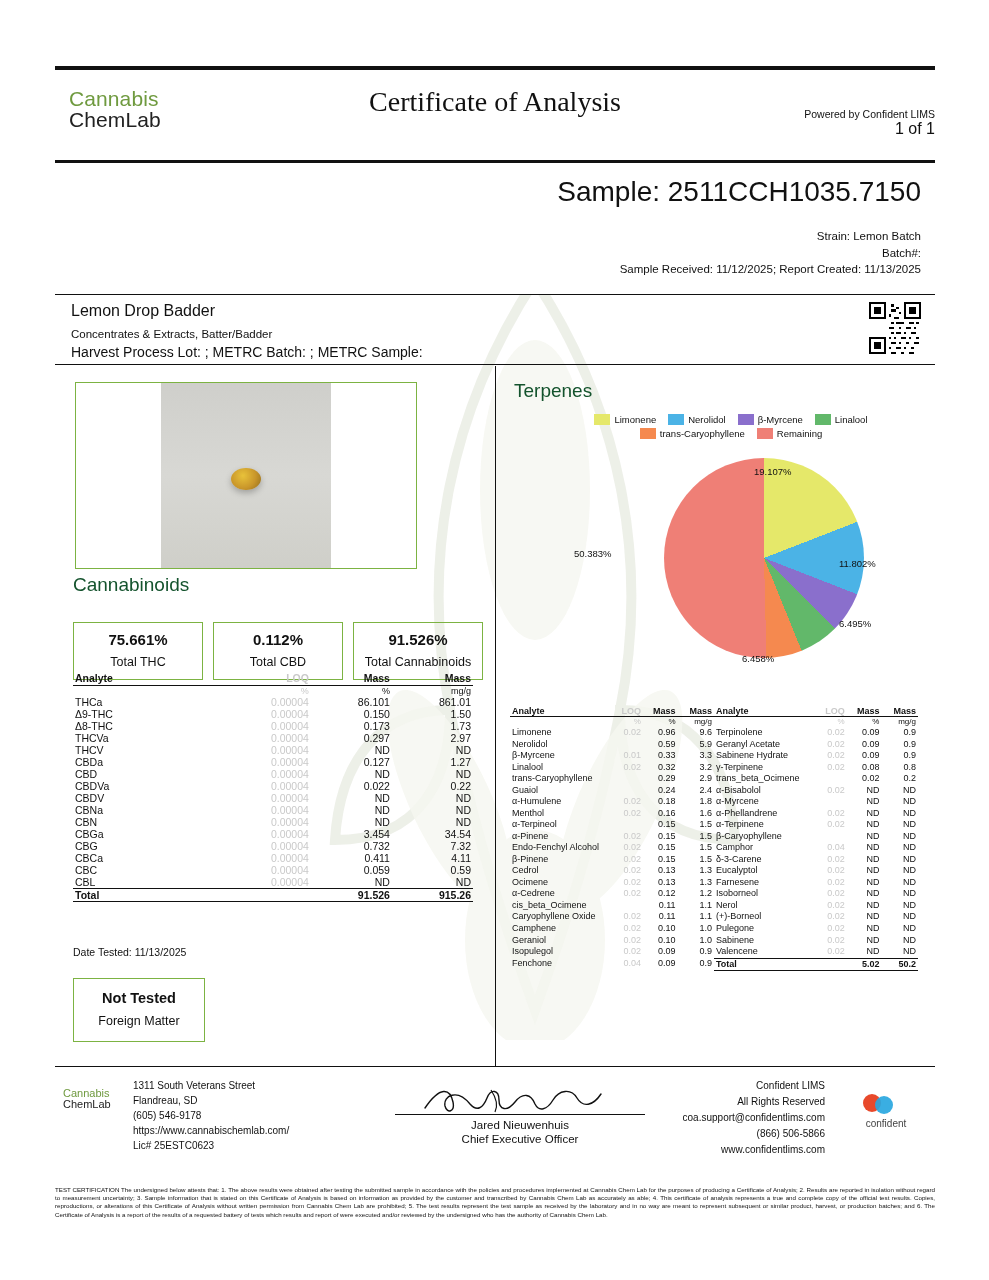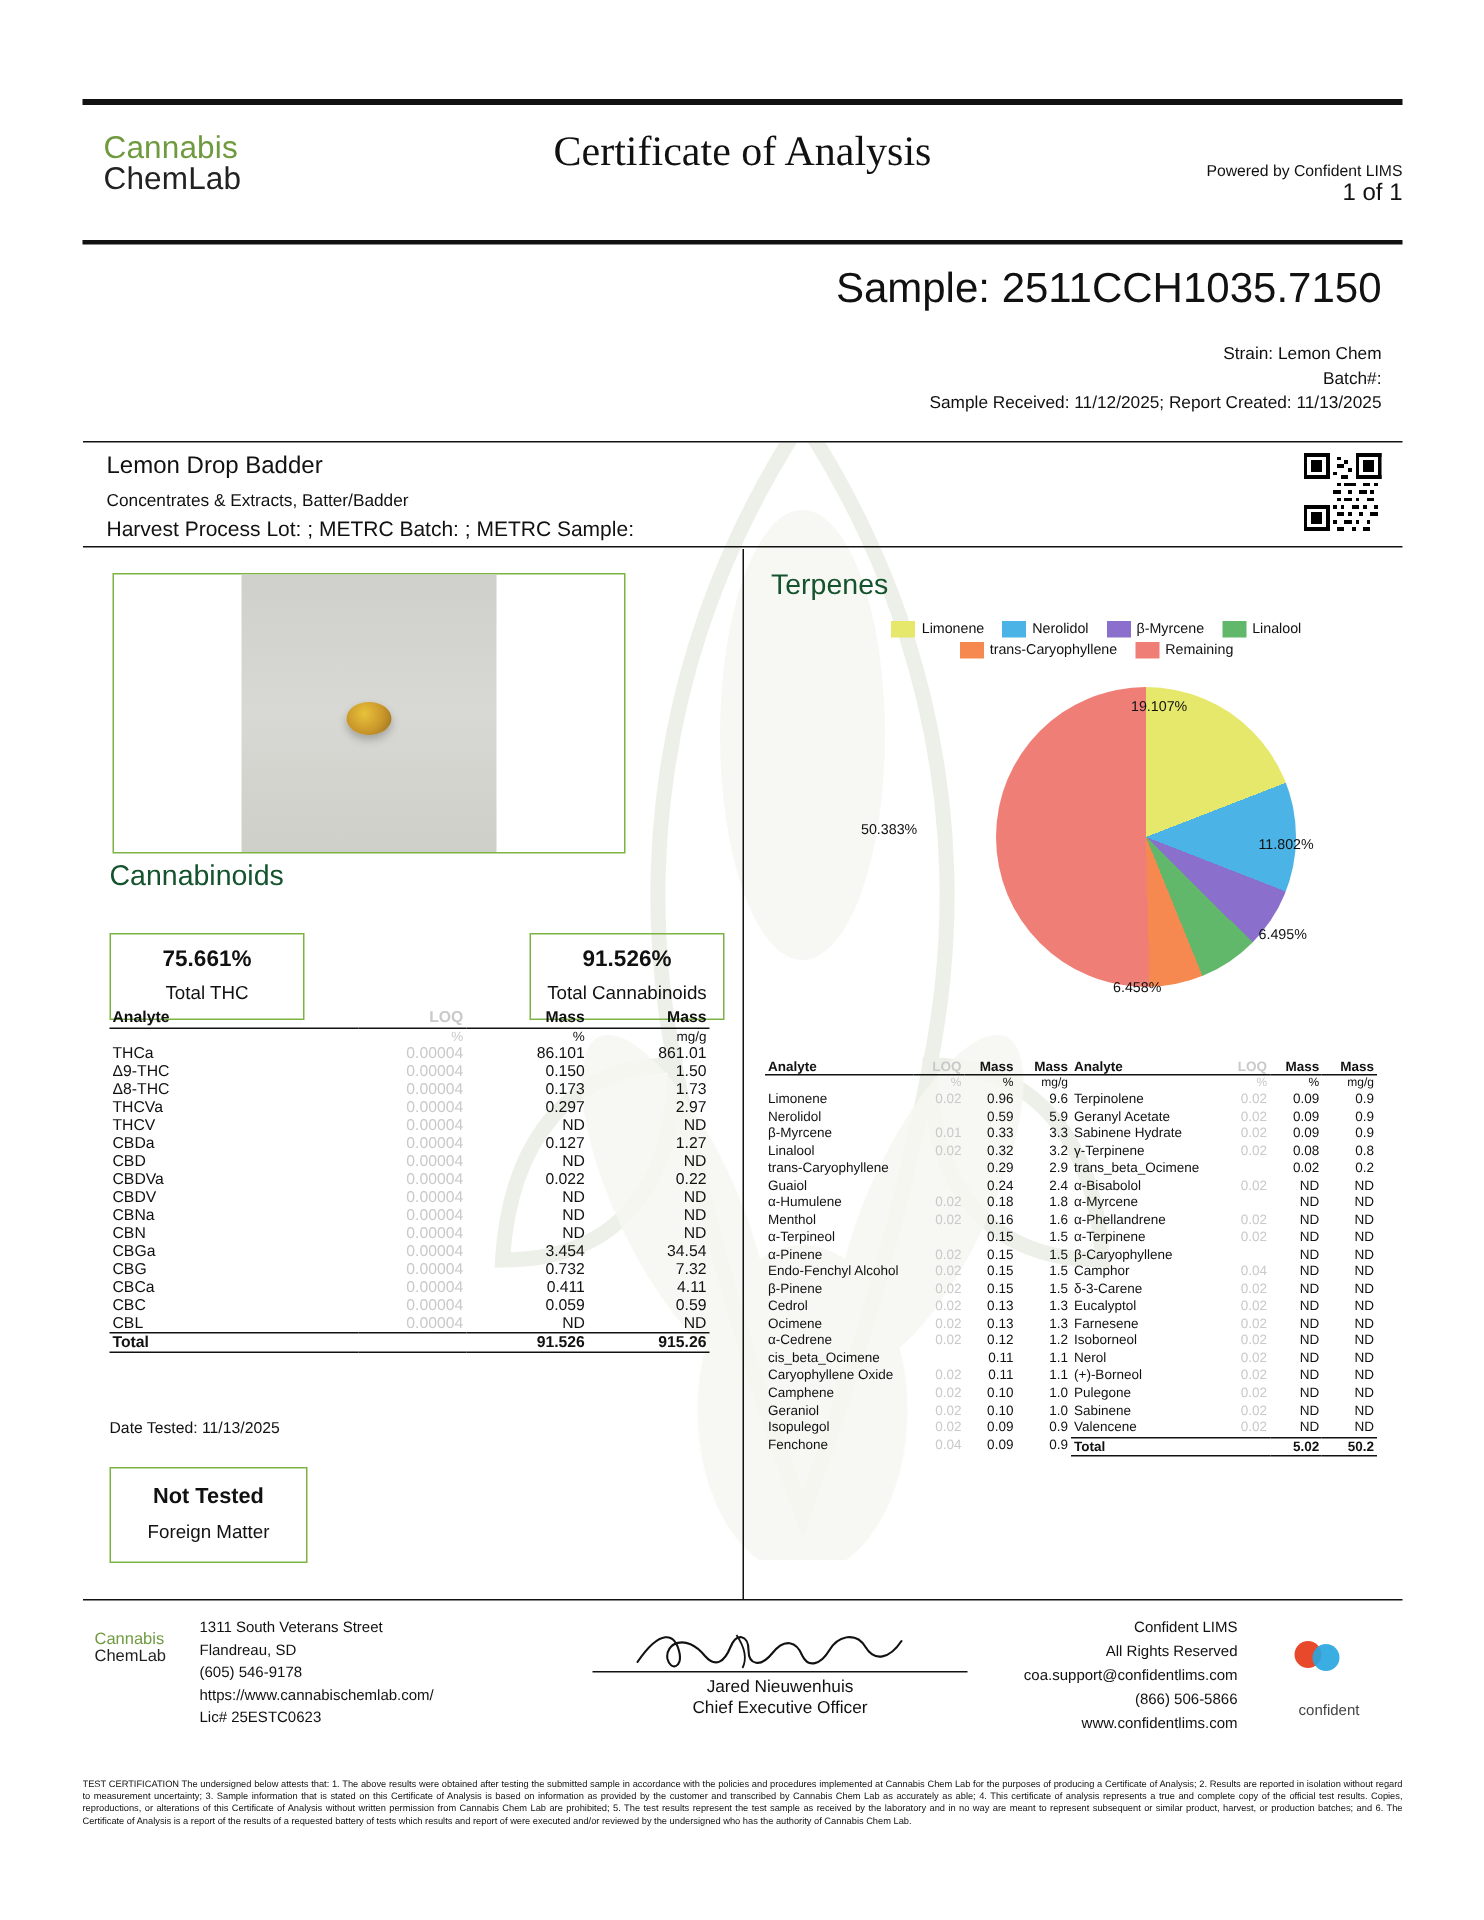--- a/index.html
+++ b/index.html
@@ -169,21 +169,21 @@
   .f-sig { position:absolute; left:330px; top:12px; width:270px; text-align:center;}
   .sig-img { height:32px; position:relative; }
   .sig-line { border-bottom:1px solid #111; width:250px; margin:0 auto;}
   .f-sig .n { font-size:11.5px; margin-top:4px;}
   .f-sig .t { font-size:11.5px; margin-top:2px;}
   .f-right { position:absolute; right:110px; top:8px; text-align:right; font-size:10px; line-height:1.6;}
   .conf-logo { position:absolute; right:8px; top:24px; width:82px; text-align:center;}
   .conf-dots { position:relative; height:22px;}
   .conf-dots .d1 { position:absolute; left:18px; top:0; width:18px; height:18px; border-radius:50%; background:#e8492b;}
   .conf-dots .d2 { position:absolute; left:30px; top:2px; width:18px; height:18px; border-radius:50%; background:#29a7df; opacity:.92;}
-  .conf-logo .cl { font-size:10px; color:#444; margin-top:19px;}
+  .conf-logo .cl { font-size:10px; color:#444; margin-top:2px;}
   .cert-text {
     position:absolute; left:55px; top:1186px; width:880px;
     font-size:6.2px; line-height:1.32; text-align:justify; color:#111;
   }
 </style>
 </head>
 <body>
 
 <div class="page">
 
@@ -213,21 +213,21 @@
       <div>Powered by Confident LIMS</div>
       <div class="pg">1 of 1</div>
     </div>
   </div>
 
   <div class="rule2"></div>
 
   <div class="sample-block">
     <div class="sample-title">Sample: 2511CCH1035.7150</div>
     <div class="sample-meta">
-      <div>Strain: Lemon Chem</div>
+      <div>Strain: Lemon Batch</div>
       <div>Batch#:</div>
       <div>Sample Received: 11/12/2025; Report Created: 11/13/2025</div>
     </div>
   </div>
 
   <div class="meta-block">
     <div class="prod-name">Lemon Drop Badder</div>
     <div class="prod-cat">Concentrates &amp; Extracts, Batter/Badder</div>
     <div class="prod-lot">Harvest Process Lot: ; METRC Batch: ; METRC Sample:</div>
     <svg class="qr" viewBox="0 0 21 21" shape-rendering="crispEdges">
@@ -294,20 +294,24 @@
       </div>
     </div>
 
     <div class="sec-title cann-title">Cannabinoids</div>
 
     <div class="boxes">
       <div class="kbox b1">
         <div class="v">75.661%</div>
         <div class="l">Total THC</div>
       </div>
+      <div class="kbox b2">
+        <div class="v">0.112%</div>
+        <div class="l">Total CBD</div>
+      </div>
       <div class="kbox b3">
         <div class="v">91.526%</div>
         <div class="l">Total Cannabinoids</div>
       </div>
     </div>
 
     <div class="cann-table">
       <table class="tbl">
         <thead>
           <tr class="hdr-line">

